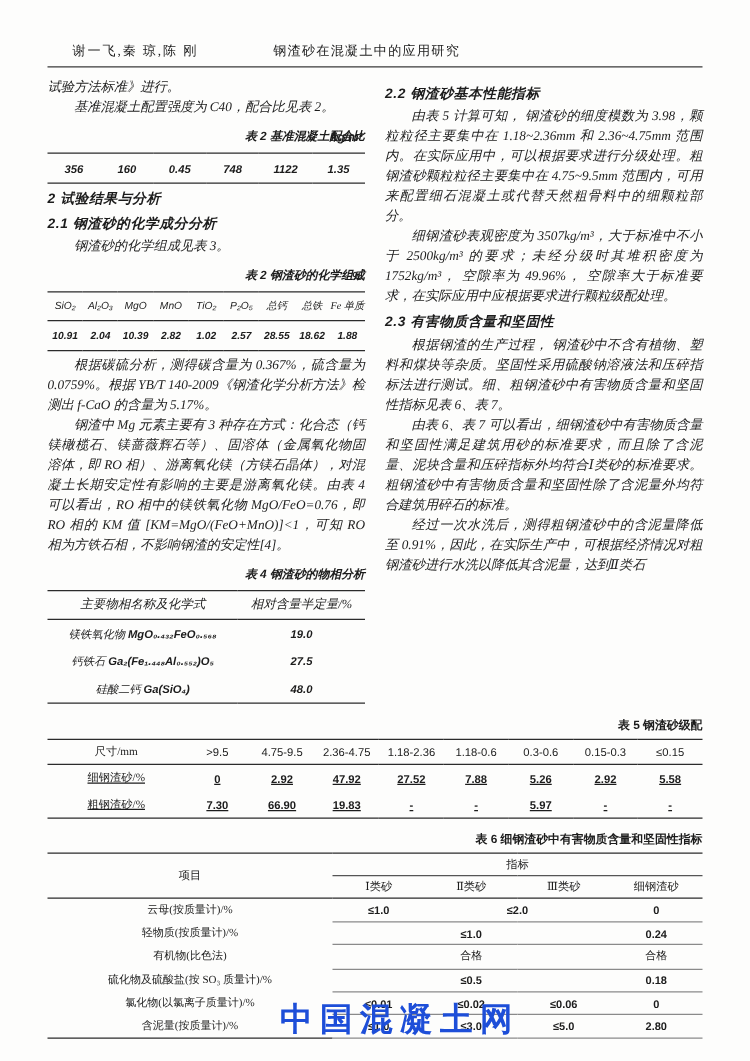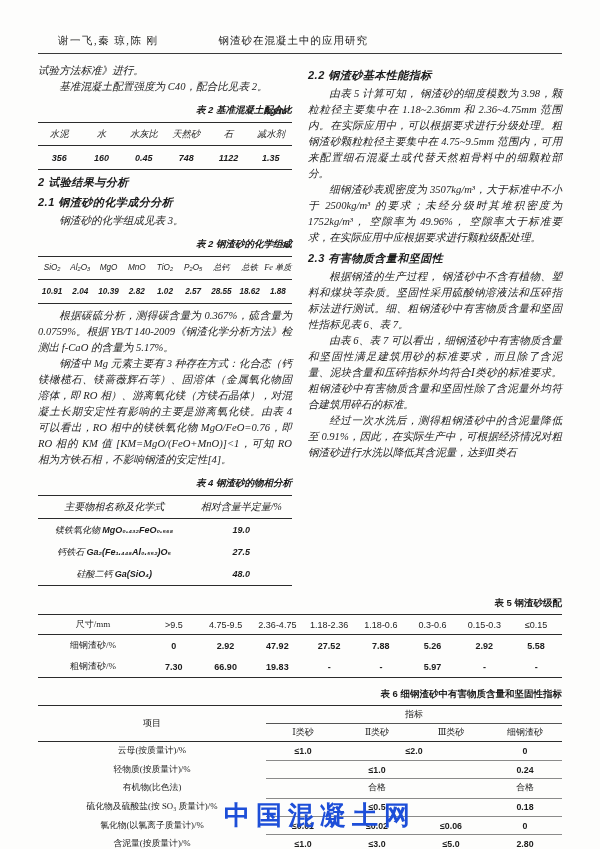--- a/index.html
+++ b/index.html
@@ -37,21 +37,21 @@
   .rt.tight th{font-size:8.2px;padding:3px 0;}
   .rt.tight td{font-size:8.2px;}
 
   
   #t4 th{font-size:10px;}
   #t4 td{padding:3px 0;}
 
   
   .wide{margin-top:4px;}
   #t5 th{font-size:9px;}
-  #t5 td{padding:4px 0;}
+  #t5 td{padding:4px 0;text-decoration:underline;}
 
   
   #t6{border-top:1.4px solid #2b2b2b;border-bottom:1.4px solid #2b2b2b;}
   #t6 th{font-weight:normal;font-size:9px;padding:2px 0;text-align:center;}
   #t6 .idx-hdr{border-bottom:.7px solid #555;}
   #t6 .sub-hdr th{border-bottom:.8px solid #2b2b2b;}
   #t6 th.item{border-bottom:.8px solid #2b2b2b;}
   #t6 td{font-size:8.8px;text-align:center;padding:3.2px 0;}
   #t6 td.ind{border-bottom:.6px solid #8a8a8a;}
 
@@ -76,28 +76,20 @@
       <div class="col">
         <p class="p cont">试验方法标准》进行。</p>
         <p class="p">基准混凝土配置强度为 C40，配合比见表 2。</p>
 
         <div class="tcap">
           <span>表 2  基准混凝土配合比</span>
           <span class="unit">kg/m³</span>
         </div>
         <table class="rt" id="t2">
           <tbody>
-              <tr>
-            <th>水泥</th>
-            <th>水</th>
-            <th>水灰比</th>
-            <th>天然砂</th>
-            <th>石</th>
-            <th>减水剂</th>
-          </tr>
           <tr>
             <td class="num">356</td>
             <td class="num">160</td>
             <td class="num">0.45</td>
             <td class="num">748</td>
             <td class="num">1122</td>
             <td class="num">1.35</td>
           </tr>
         </tbody>
           </table>

